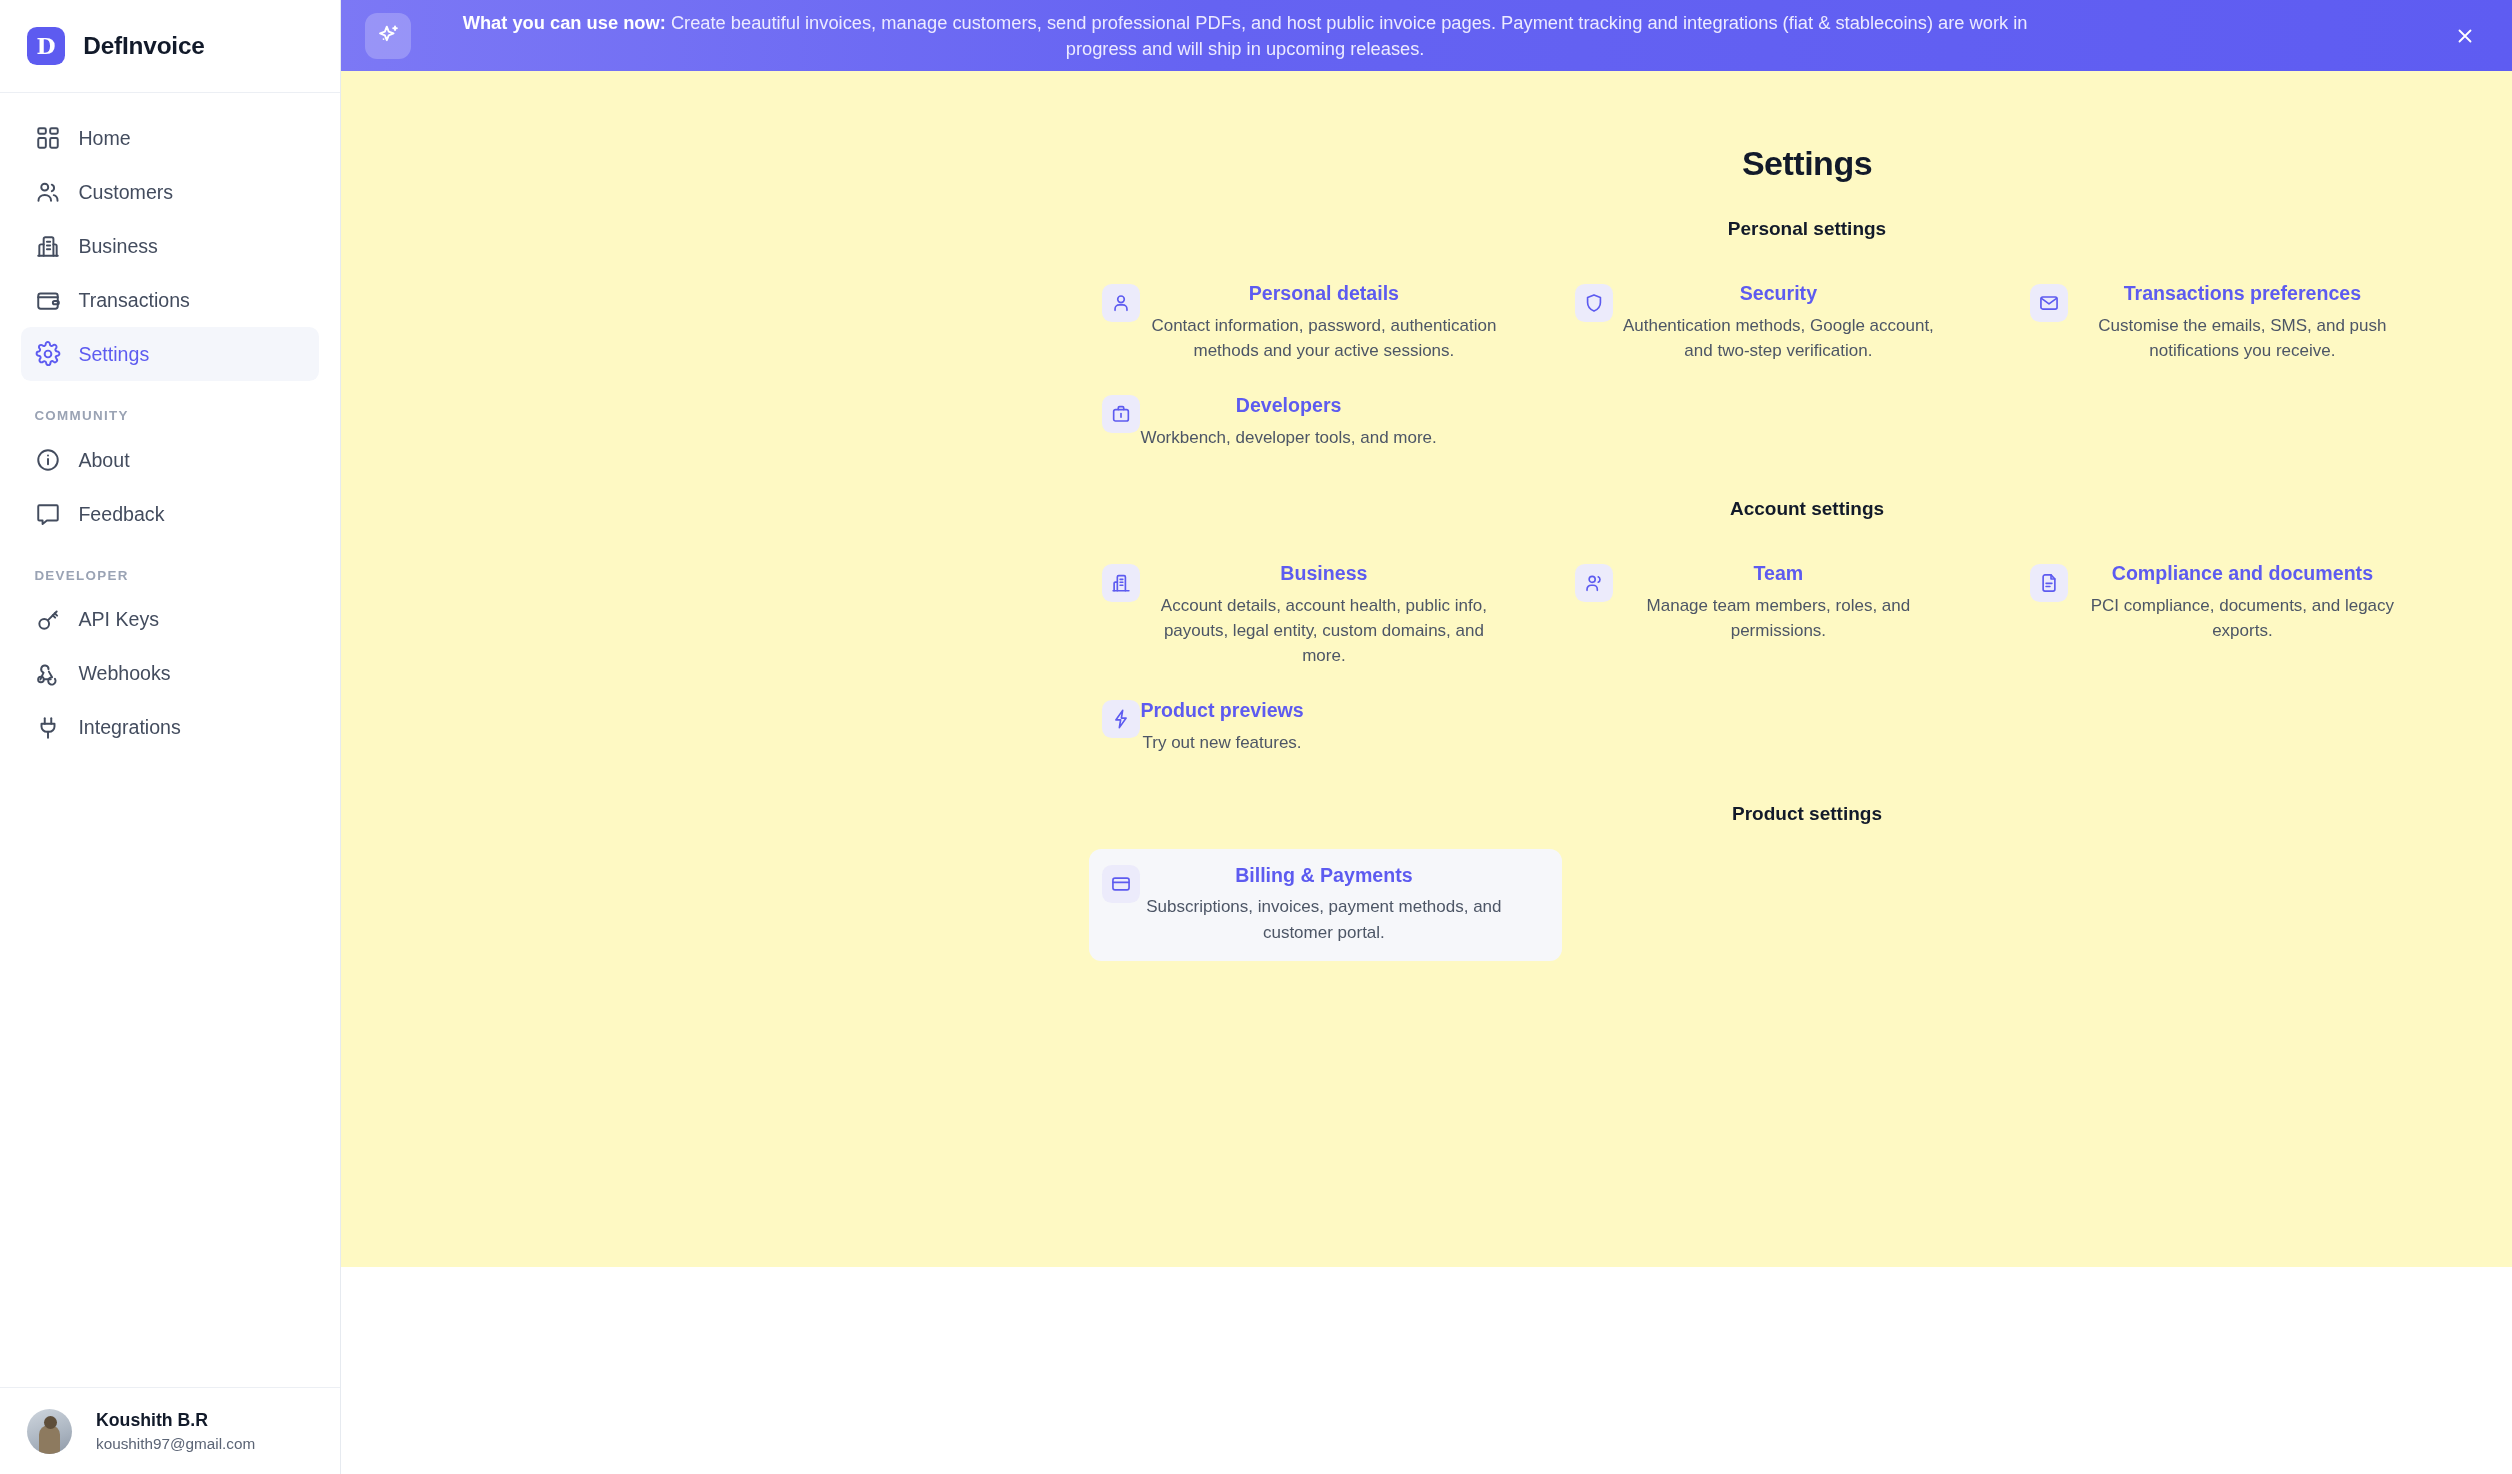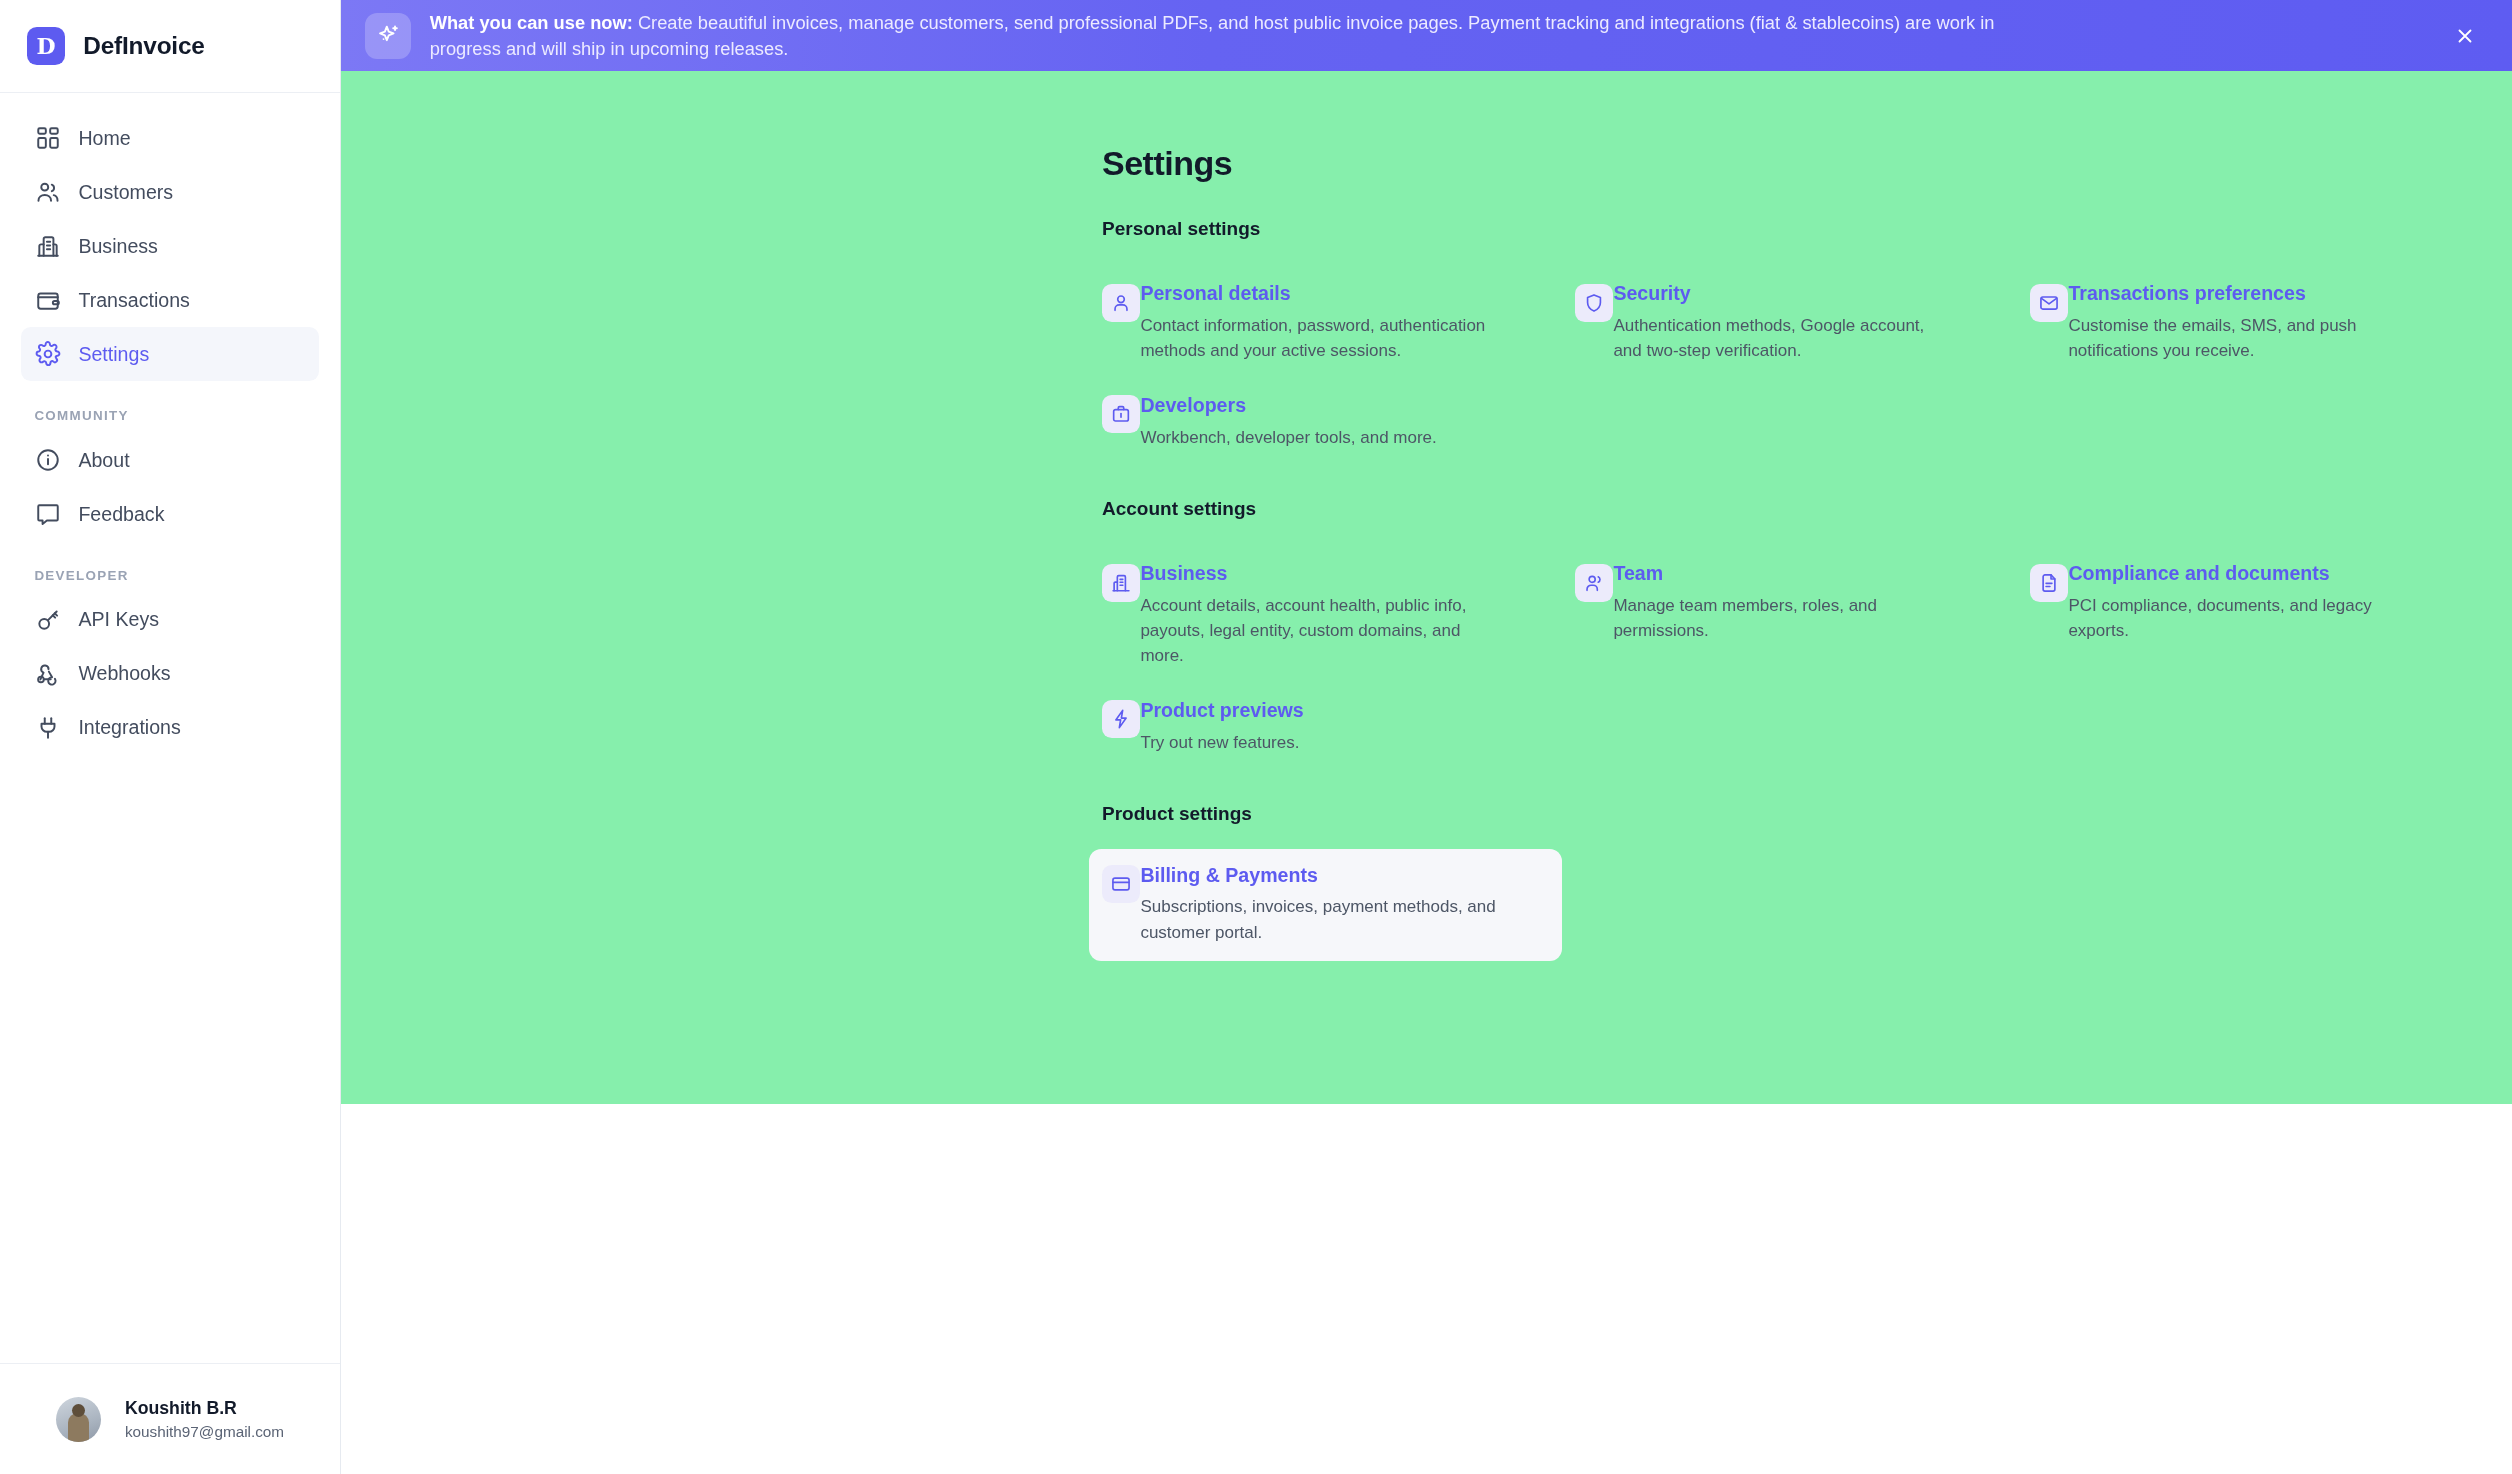--- a/index.html
+++ b/index.html
@@ -51,25 +51,24 @@
   .nav-item.active .ico svg { stroke: #5d5bf0; }
   .nav-group-label {
     font-size: 13.4px; font-weight: 700; letter-spacing: 1.3px;
     color: #9aa3b4; padding: 0 13.4px; margin-top: 27px; margin-bottom: 9.8px;
     text-transform: uppercase;
   }
 
   
   .user-card {
     border-top: 1.8px solid #eceff4;
-    height: 112px;
+    height: 88px;
     display: flex; align-items: center; gap: 24px;
     padding: 0 27px;
     cursor: pointer;
-    justify-content: center;
   }
   .avatar {
     width: 45px; height: 45px; border-radius: 50%;
     flex: 0 0 45px; overflow: hidden; position: relative;
     background: linear-gradient(160deg,#cfd6de 0%, #aab4c0 60%, #8e98a6 100%);
   }
   .avatar::after {
     content: ""; position: absolute; left: 12.2px; top: 16px;
     width: 21px; height: 29px; border-radius: 9.8px 9.8px 0 0;
     background: #8d7a5f;
@@ -77,21 +76,21 @@
   .avatar::before {
     content: ""; position: absolute; left: 16.5px; top: 7.3px;
     width: 13px; height: 13px; border-radius: 50%;
     background: #5e4e3a; z-index: 2;
   }
   .user-meta { display: flex; flex-direction: column; gap: 4.3px; min-width: 0; }
   .user-name { font-size: 17.7px; font-weight: 700; color: #121a2a; }
   .user-email { font-size: 15.3px; color: #5b6475; }
 
   
-  .main { flex: 1 1 auto; height: 1104px; position: relative; background: #86efac; overflow: hidden; }
+  .main { flex: 1 1 auto; height: 1267px; position: relative; background: #fef9c3; overflow: hidden; text-align: center; }
 
   .banner {
     position: relative;
     height: 71px;
     background: linear-gradient(90deg, #7c78f5 0%, #6563f2 40%, #5e5cf2 100%);
     display: flex; align-items: center;
     padding: 0 24.4px 0 24.4px;
   }
   .banner-icon {
     width: 46px; height: 46px; border-radius: 12.2px;

